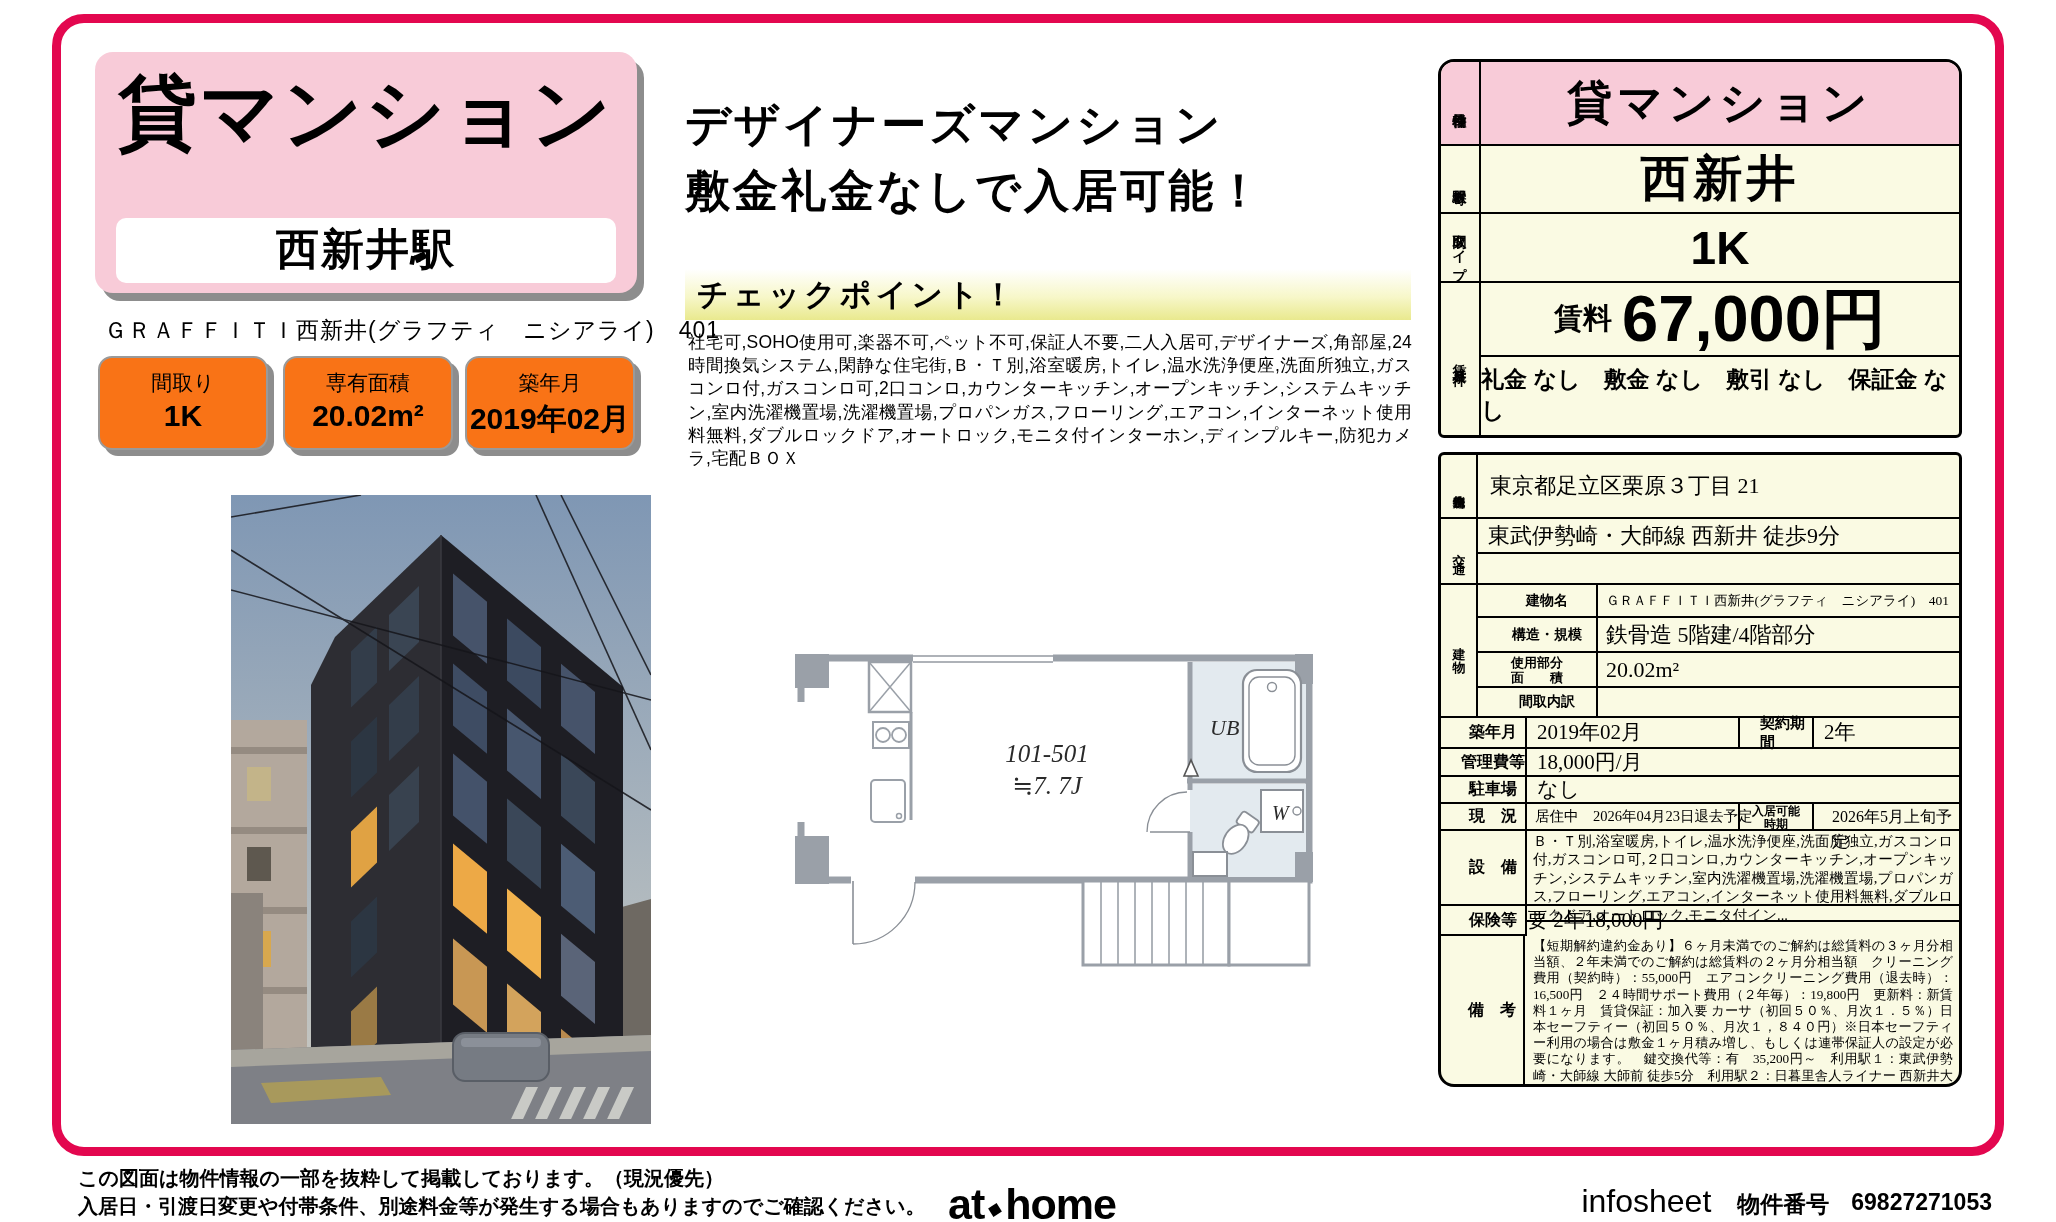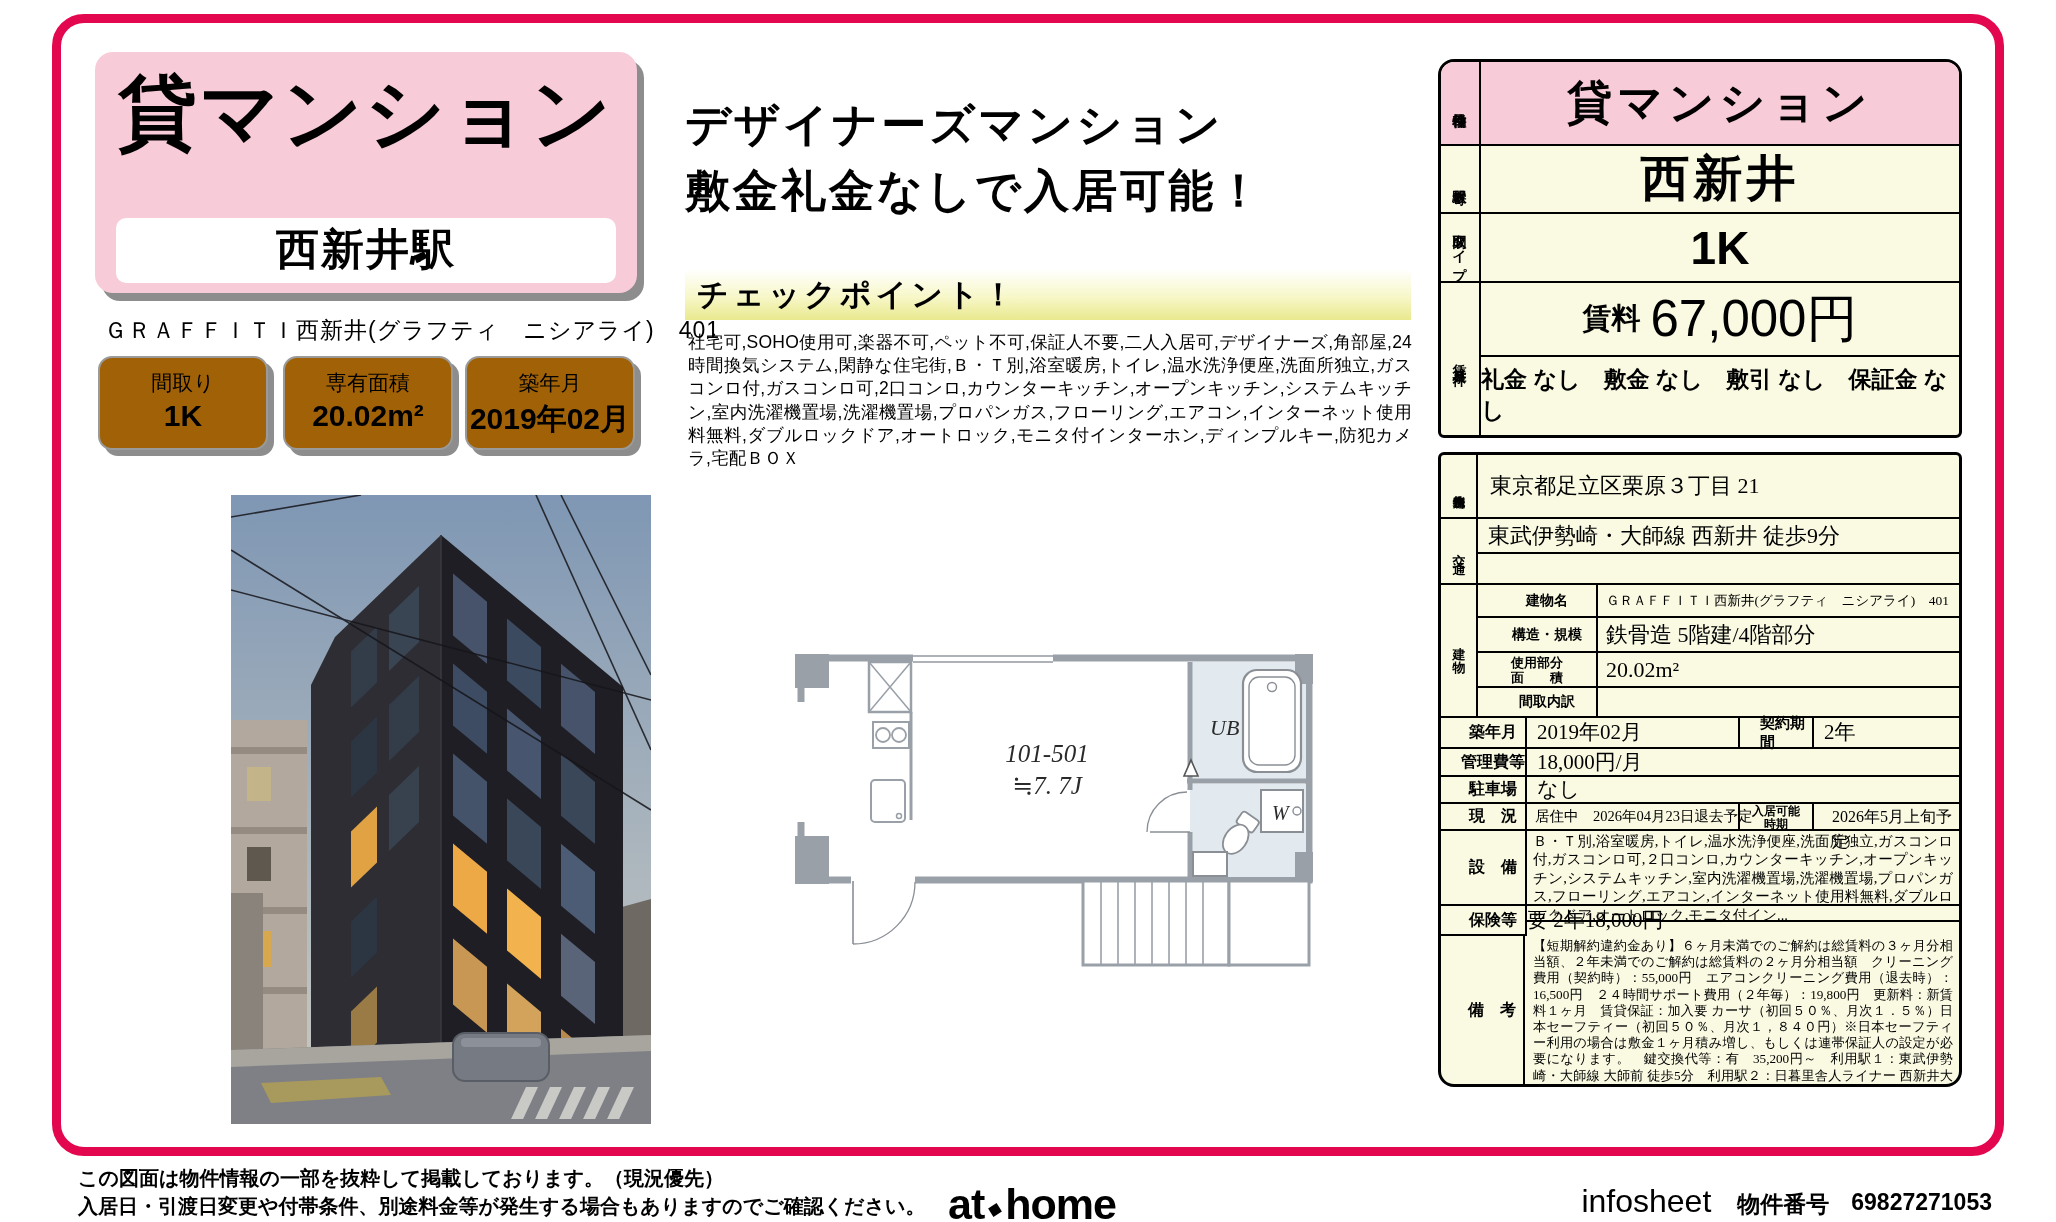--- a/index.html
+++ b/index.html
@@ -17,21 +17,21 @@
   .title-box { left:95px; top:52px; width:542px; height:241px;
     background:#f8cbd8; border-radius:18px; box-shadow:7px 8px 0 #8d8d8d; }
   .title-cat { position:absolute; left:0; right:0; top:14px; text-align:center;
     font-size:79px; font-weight:bold; letter-spacing:2px; line-height:1.2; }
   .title-station-box { position:absolute; left:21px; right:21px; top:166px; height:65px;
     background:#ffffff; border-radius:10px; text-align:center; }
   .title-station-box span { font-size:43px; font-weight:bold; line-height:63px; letter-spacing:2px; }
 
   .prop-line { left:104px; top:315px; font-size:23px; letter-spacing:1px; }
 
-  .spec-box { top:356px; width:170px; height:94px; background:#a16207;
+  .spec-box { top:356px; width:170px; height:94px; background:#f97316;
     border:2px solid #9a9a9a; border-radius:14px; box-shadow:6px 6px 0 #8d8d8d;
     text-align:center; }
   .spec-box .lab { font-size:21px; margin-top:11px; }
   .spec-box .val { font-size:30px; font-weight:bold; margin-top:2px; }
 
   
   .headline { left:685px; top:92px; font-size:45px; font-weight:bold;
     letter-spacing:3px; line-height:66px; }
   .checkpoint { left:685px; top:269px; width:726px; height:51px;
     background:linear-gradient(180deg,#ffffff 0%,#f7f7c9 55%,#e9e98e 100%);
@@ -251,21 +251,21 @@
   <div class="abs tbl summary-tbl">
     <div class="cell vlab pink br bb" style="left:0;top:0;width:40px;height:84px;font-size:14px;">物件種目</div>
     <div class="cell cen pink bb" style="left:40px;top:0;width:478px;height:84px;font-size:45px;font-weight:bold;letter-spacing:5px;">貸マンション</div>
     <div class="cell vlab br bb" style="left:0;top:84px;width:40px;height:68px;font-size:14px;">最寄駅</div>
     <div class="cell cen bb" style="left:40px;top:84px;width:478px;height:68px;font-size:49px;font-weight:bold;letter-spacing:4px;">西新井</div>
     <div class="cell vlab br bb" style="left:0;top:152px;width:40px;height:69px;font-size:14px;">間取タイプ</div>
     <div class="cell cen bb" style="left:40px;top:152px;width:478px;height:69px;font-size:46px;font-weight:bold;">1K</div>
     <div class="cell vlab br" style="left:0;top:221px;width:40px;height:152px;font-size:14px;letter-spacing:3px;">賃貸条件</div>
     <div class="cell cen bb" style="left:40px;top:221px;width:478px;height:74px;">
       <span style="font-size:29px;font-weight:bold;margin-right:10px;">賃料</span>
-      <span style="font-size:51px;font-weight:normal;">67,000円</span>
+      <span style="font-size:65px;font-weight:bold;">67,000円</span>
     </div>
     <div class="cell cen" style="left:40px;top:295px;width:478px;height:76px;font-size:23px;font-weight:bold;">礼金 なし　敷金 なし　敷引 なし　保証金 なし</div>
   </div>
 
   <div class="abs tbl detail-tbl">
     <div class="cell vlab br bb" style="left:0;top:0;width:37px;height:64px;font-size:12px;">物件所在地</div>
     <div class="cell bb serif" style="left:37px;top:0;width:481px;height:64px;font-size:22px;line-height:62px;padding-left:12px;">東京都足立区栗原３丁目 21</div>
 
     <div class="cell vlab br bb" style="left:0;top:64px;width:37px;height:66px;font-size:13px;letter-spacing:8px;">交通</div>
     <div class="cell bb serif" style="left:37px;top:64px;width:481px;height:35px;font-size:22px;line-height:33px;padding-left:10px;">東武伊勢崎・大師線 西新井 徒歩9分</div>

